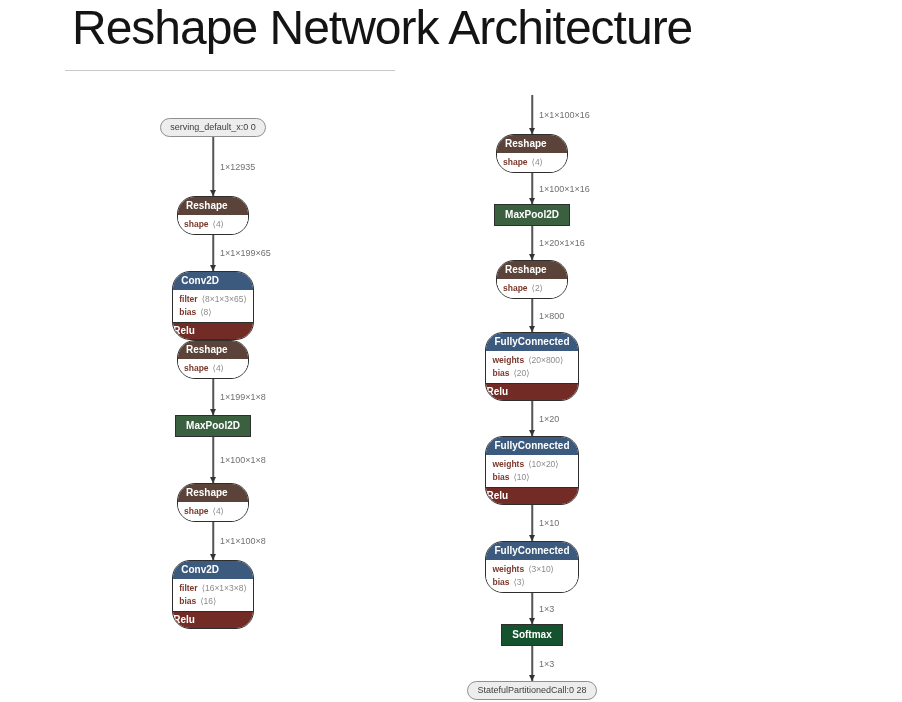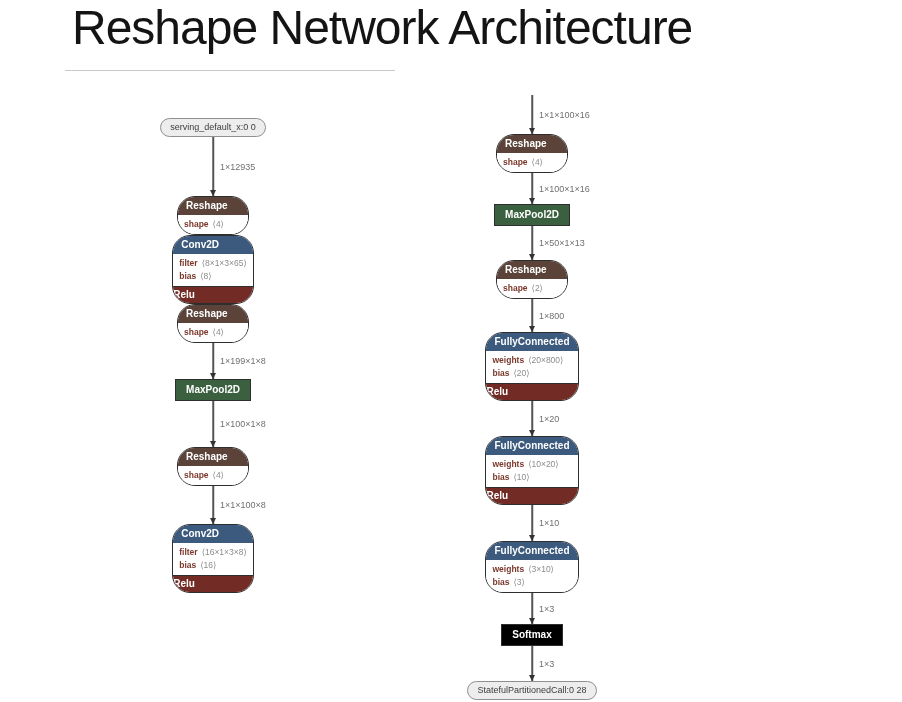--- a/index.html
+++ b/index.html
@@ -127,20 +127,25 @@
       <div class="edge-line"></div>
       <div class="arrowhead"></div>
       <span class="edge-label">1×12935</span>
     </div>
     <div class="block">
       <div class="block-header" style="background: rgb(91, 67, 57);">Reshape</div>
       <div class="block-attrs">
         <div class="attr-row"><span class="attr-name">shape</span><span class="attr-value">⟨4⟩</span></div>
       </div>
     </div>
+    <div class="edge" style="height: 36px;">
+      <div class="edge-line"></div>
+      <div class="arrowhead"></div>
+      <span class="edge-label">1×1×199×65</span>
+    </div>
     <div class="block">
       <div class="block-header" style="background: rgb(59, 90, 125);">Conv2D</div>
       <div class="block-attrs">
         <div class="attr-row"><span class="attr-name">filter</span><span class="attr-value">⟨8×1×3×65⟩</span></div>
         <div class="attr-row"><span class="attr-name">bias</span><span class="attr-value">⟨8⟩</span></div>
       </div>
       <div class="block-footer" style="background: rgb(114, 44, 37);">Relu</div>
     </div>
     <div class="block">
       <div class="block-header" style="background: rgb(91, 67, 57);">Reshape</div>
@@ -193,21 +198,21 @@
     </div>
     <div class="edge" style="height: 31px;">
       <div class="edge-line"></div>
       <div class="arrowhead"></div>
       <span class="edge-label">1×100×1×16</span>
     </div>
     <div class="chip" style="background: rgb(58, 96, 64);">MaxPool2D</div>
     <div class="edge" style="height: 34px;">
       <div class="edge-line"></div>
       <div class="arrowhead"></div>
-      <span class="edge-label">1×50×1×13</span>
+      <span class="edge-label">1×20×1×16</span>
     </div>
     <div class="block">
       <div class="block-header" style="background: rgb(91, 67, 57);">Reshape</div>
       <div class="block-attrs">
         <div class="attr-row"><span class="attr-name">shape</span><span class="attr-value">⟨2⟩</span></div>
       </div>
     </div>
     <div class="edge" style="height: 33px;">
       <div class="edge-line"></div>
       <div class="arrowhead"></div>
@@ -244,20 +249,20 @@
       <div class="block-attrs">
         <div class="attr-row"><span class="attr-name">weights</span><span class="attr-value">⟨3×10⟩</span></div>
         <div class="attr-row"><span class="attr-name">bias</span><span class="attr-value">⟨3⟩</span></div>
       </div>
     </div>
     <div class="edge" style="height: 31px;">
       <div class="edge-line"></div>
       <div class="arrowhead"></div>
       <span class="edge-label">1×3</span>
     </div>
-    <div class="chip" style="background: #000000;">Softmax</div>
+    <div class="chip" style="background: #14532d;">Softmax</div>
     <div class="edge" style="height: 35px;">
       <div class="edge-line"></div>
       <div class="arrowhead"></div>
       <span class="edge-label">1×3</span>
     </div>
     <div class="pill">StatefulPartitionedCall:0 28</div>
   </div>
 
 </body></html>

